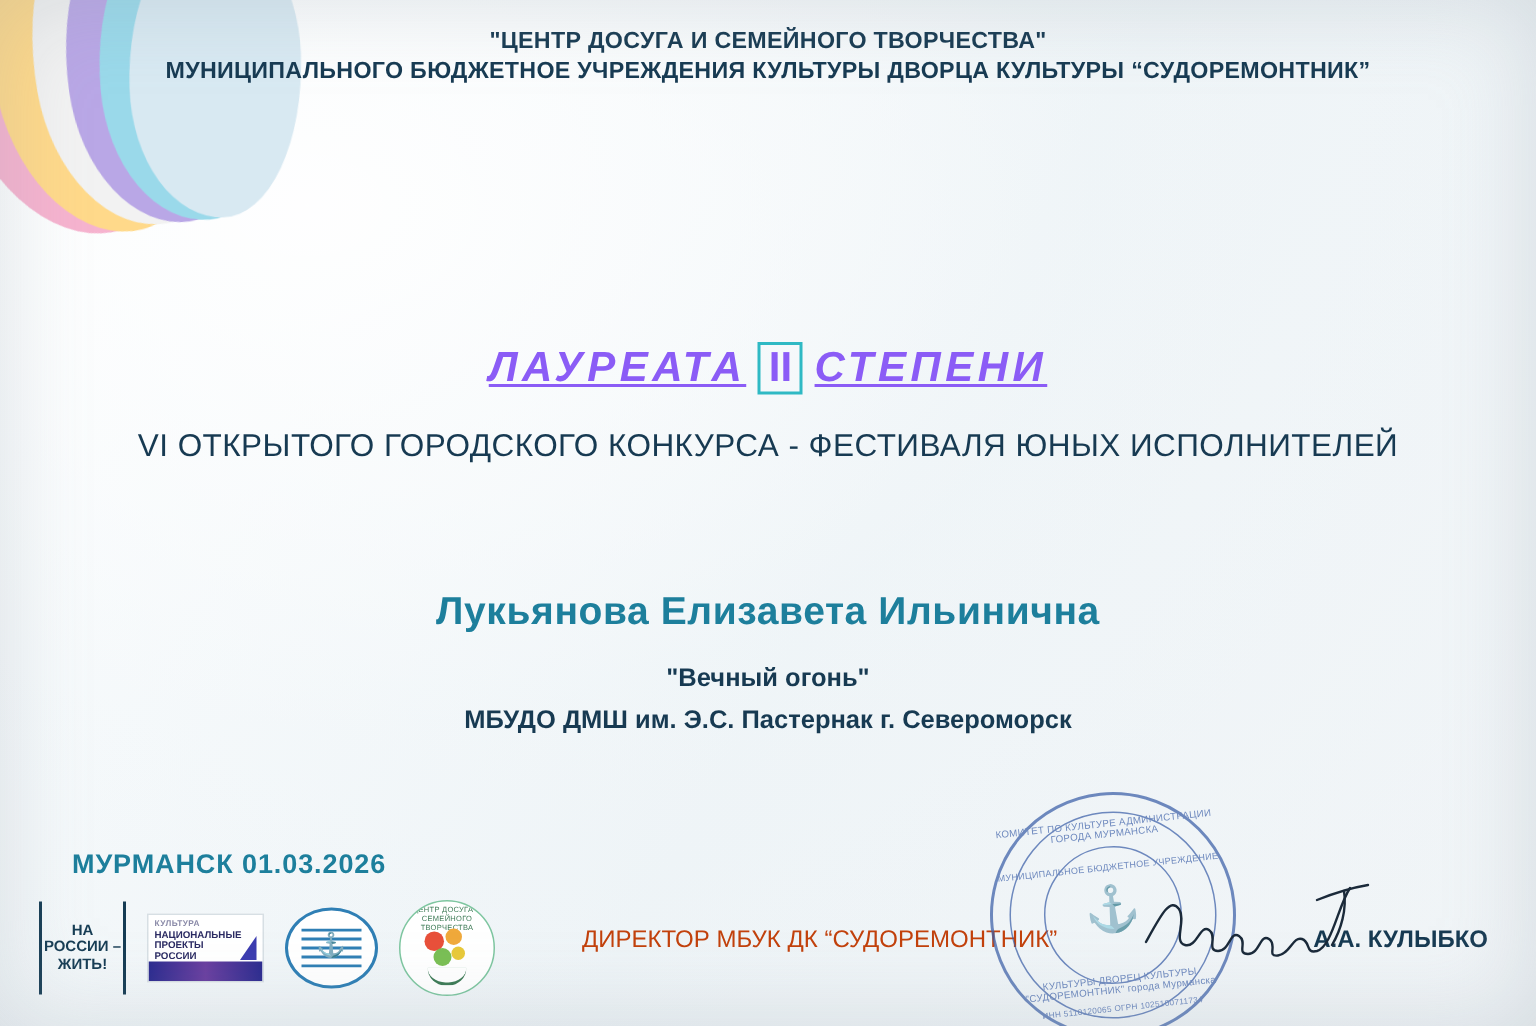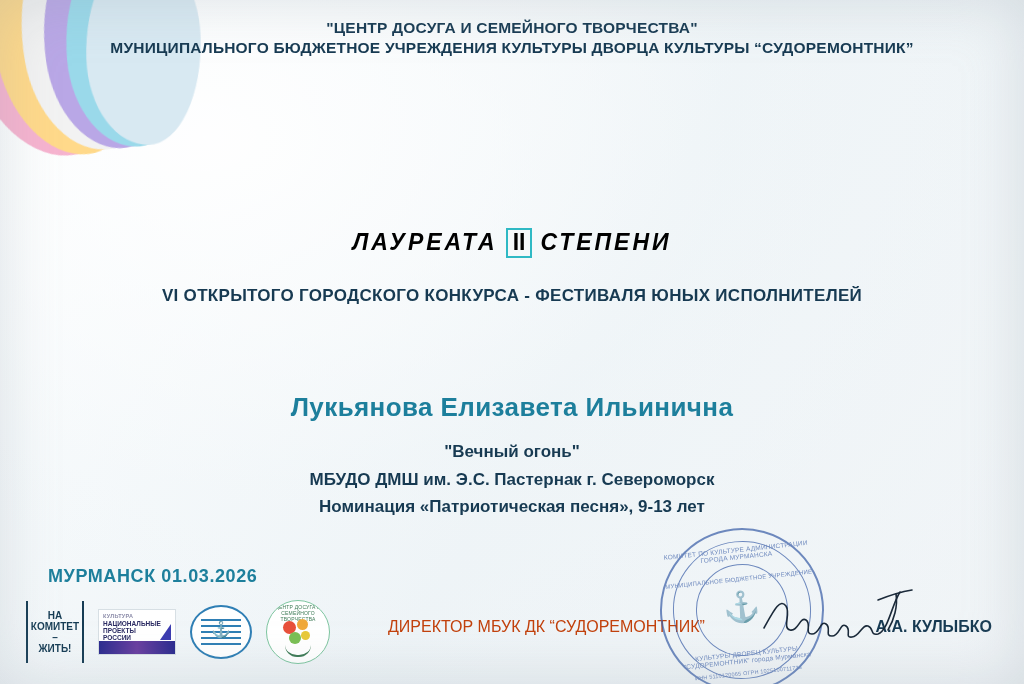--- a/index.html
+++ b/index.html
@@ -97,47 +97,48 @@
       6px 6px 0 #1b3f55;
     transform: scaleX(1.06);
   }
 
   .laureate {
     position: absolute;
     top: 228px;
     left: 0;
     width: 100%;
     text-align: center;
-    color: #000000;
-    font-size: 23px;
+    color: #8b5cf6;
+    font-size: 28px;
     font-weight: bold;
     letter-spacing: 3px;
     font-style: italic;
+    text-decoration: underline;
   }
   .laureate .degree {
     display: inline-block;
     border: 2px solid #2fb9c4;
     padding: 0 5px 2px;
     margin: 0 8px;
     font-style: normal;
     letter-spacing: 0;
     line-height: 1.05;
   }
 
   .contest {
     position: absolute;
     top: 286px;
     left: 0;
     width: 100%;
     text-align: center;
     color: #173a52;
   }
   .contest .c1 {
-    font-size: 17px;
-    font-weight: bold;
+    font-size: 21px;
+    font-weight: normal;
     letter-spacing: 0.3px;
   }
   .contest .c2 {
     margin-top: 8px;
     font-size: 15.5px;
     font-weight: bold;
     letter-spacing: 0.3px;
   }
 
   .awarded-to {
@@ -411,29 +412,28 @@
   <div class="contest">
     <div class="c1">VI ОТКРЫТОГО ГОРОДСКОГО КОНКУРСА - ФЕСТИВАЛЯ ЮНЫХ ИСПОЛНИТЕЛЕЙ</div>
   </div>
 
 
   <div class="recipient">Лукьянова Елизавета Ильинична</div>
 
   <div class="details">
     <div>"Вечный огонь"</div>
     <div>МБУДО ДМШ им. Э.С. Пастернак г. Североморск</div>
-    <div>Номинация «Патриотическая песня», 9-13 лет</div>
   </div>
 
   <div class="city-date">МУРМАНСК 01.03.2026</div>
 
   <div class="logos">
     <div class="logo-nsj">
       <span>НА</span>
-      <span>КОМИТЕТ –</span>
+      <span>РОССИИ –</span>
       <span>ЖИТЬ!</span>
     </div>
 
     <div class="logo-nacproj">
       <div class="np-top">КУЛЬТУРА</div>
       <div style="white-space:pre-line;">НАЦИОНАЛЬНЫЕ
 ПРОЕКТЫ
 РОССИИ</div>
       <div class="np-tri"></div>
       <div class="np-bar"></div>

